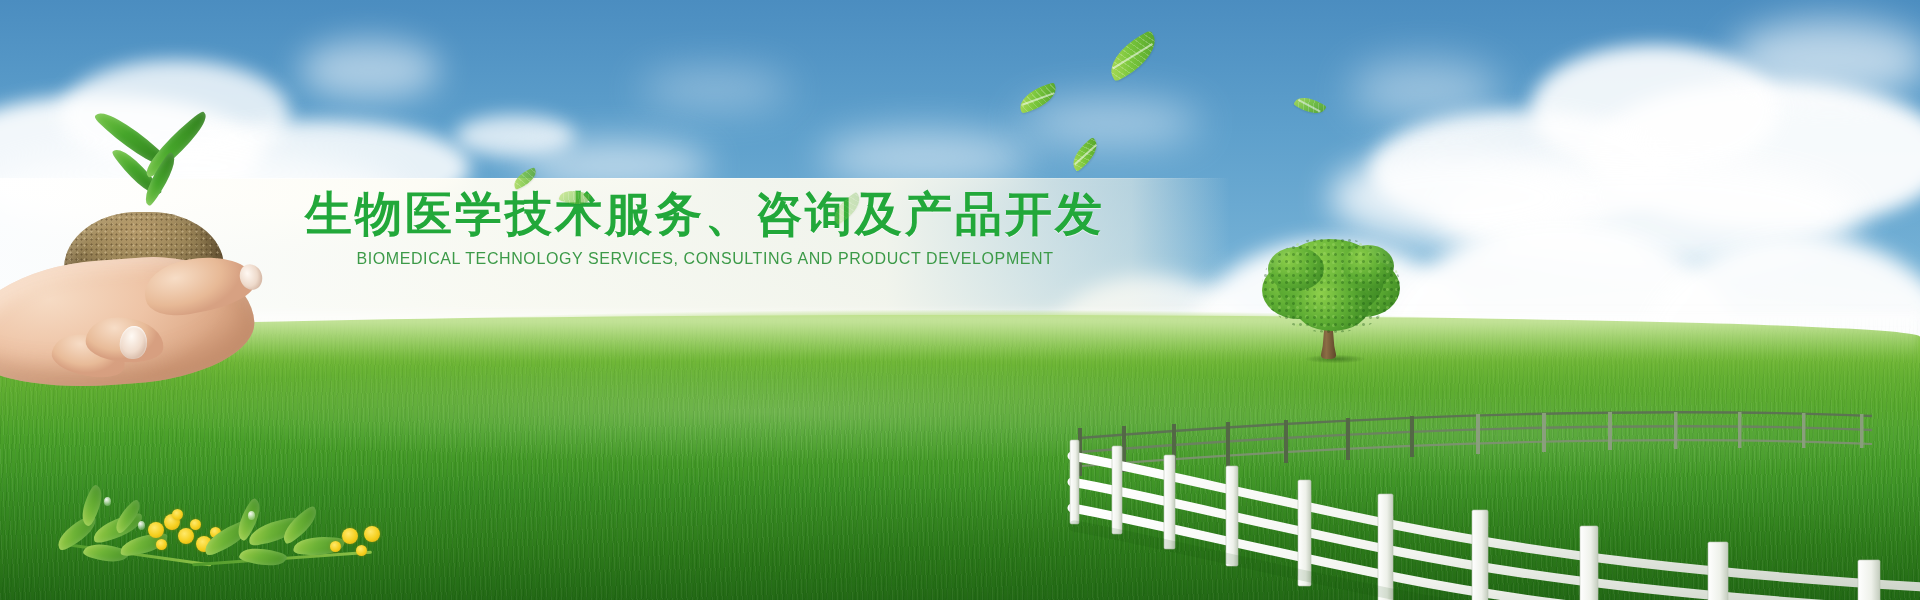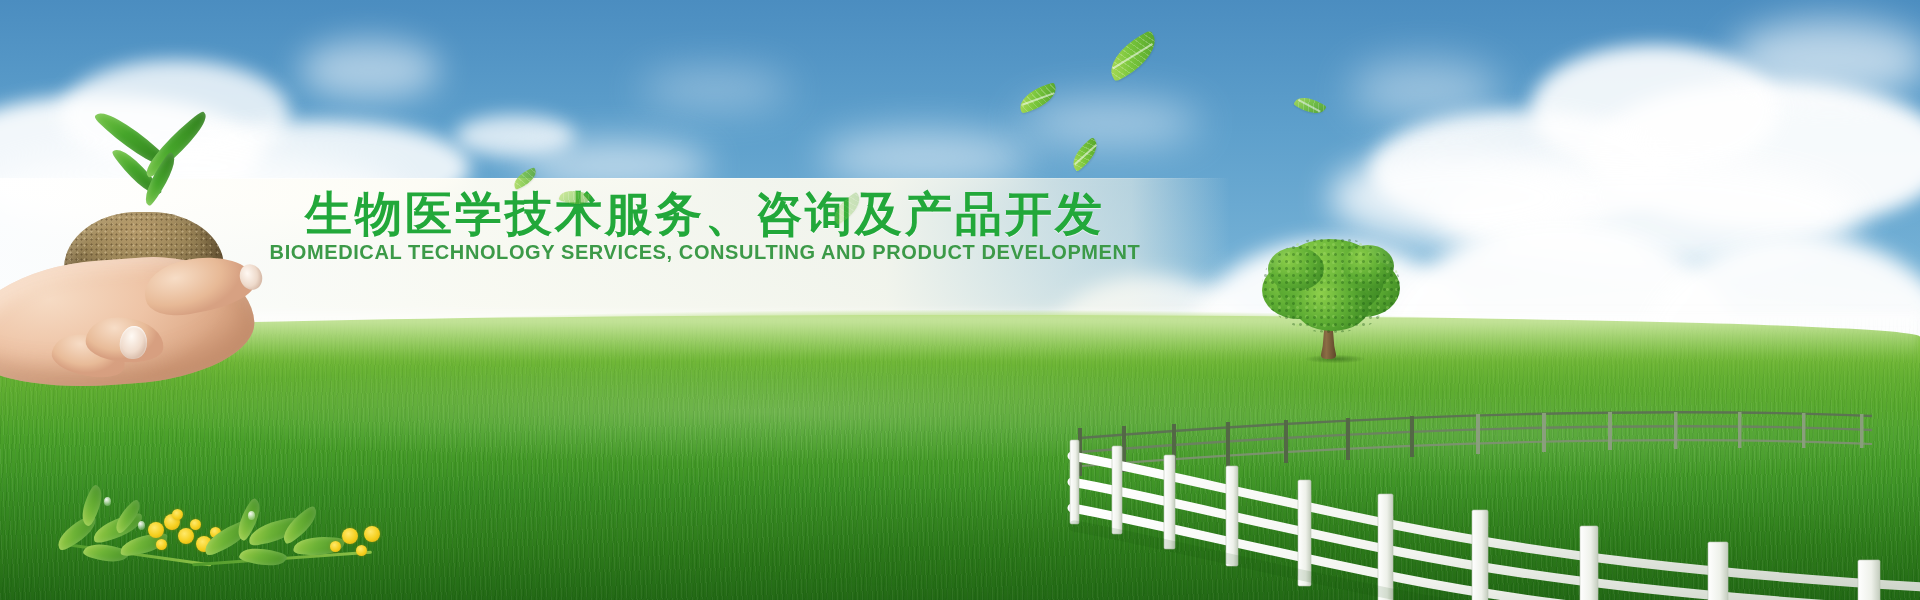--- a/index.html
+++ b/index.html
@@ -109,23 +109,24 @@
     font-family:"DejaVu Sans", sans-serif;
     font-weight:bold;
     font-size:47px;
     letter-spacing:3px;
     color:#22a83a;
     line-height:1.18;
     text-shadow:0 1px 0 rgba(255,255,255,.6);
     white-space:nowrap;
   }
   .subline{
+    margin-top:9px;
     font-family:"Liberation Sans", sans-serif;
-    font-weight:bold;
-    font-size:20px;
+    font-weight:normal;
+    font-size:16px;
     letter-spacing:.6px;
     color:#3c9a48;
     white-space:nowrap;
   }
 
   
   .field{
     position:absolute; left:0; right:0; bottom:0; height:285px;
     background:
       linear-gradient(to bottom,

